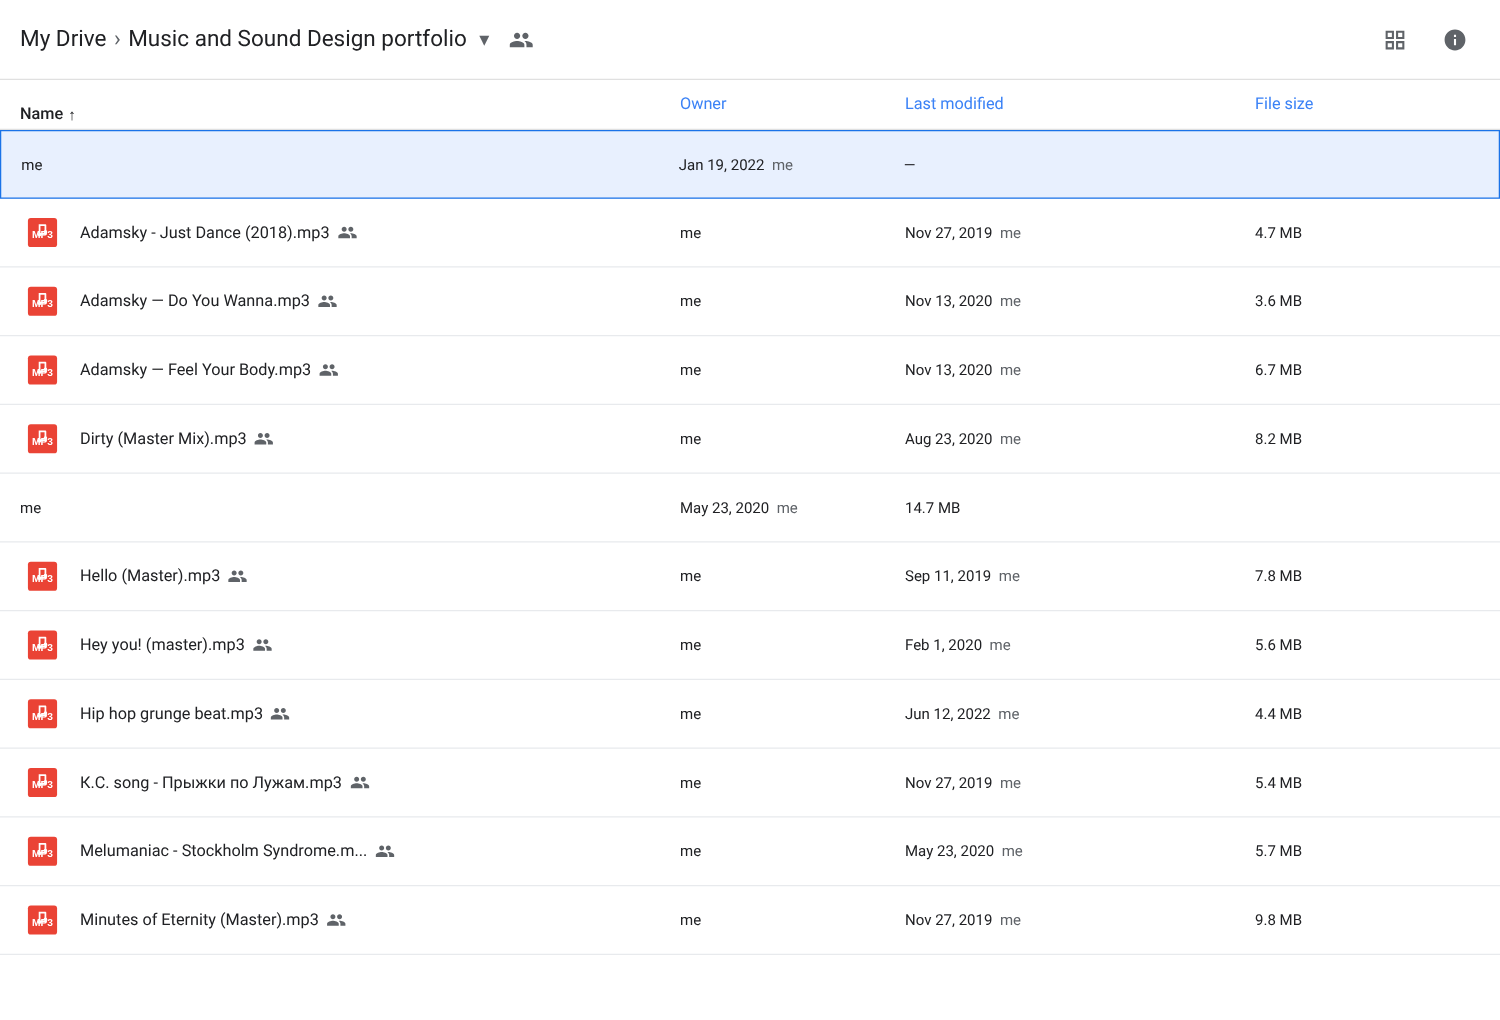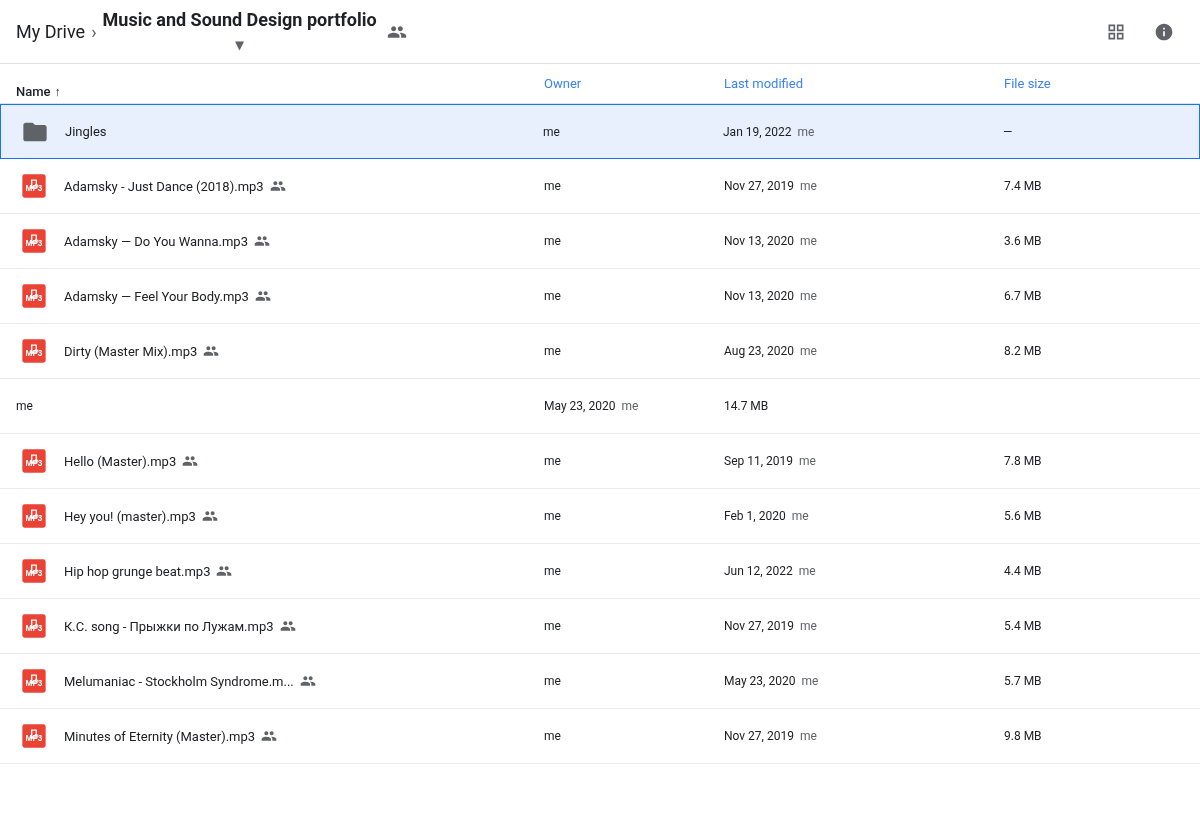--- a/index.html
+++ b/index.html
@@ -31,22 +31,21 @@
       color: #5f6368;
       font-size: 18px;
       margin: 0 2px;
     }
     .breadcrumb-current {
       display: flex;
       align-items: center;
       gap: 4px;
       font-size: 18px;
       color: #202124;
-      font-weight: 700;
-      flex-direction: column;
+      font-weight: 400;
     }
     .breadcrumb-dropdown-icon {
       width: 20px;
       height: 20px;
       display: flex;
       align-items: center;
       justify-content: center;
       cursor: pointer;
       color: #5f6368;
       font-size: 16px;
@@ -249,31 +248,20 @@
       <span>Name</span>
       <span class="sort-icon">↑</span>
     </div>
     <div class="col-owner">Owner</div>
     <div class="col-modified">Last modified</div>
     <div class="col-size">File size</div>
   </div>
 
   <div id="file-rows-container">
       <div class="file-row selected">
-    <div class="file-name-cell">
-      <div class="file-icon file-icon-folder">
-            <svg width="28" height="28" viewBox="0 0 24 24" fill="#5f6368">
-    <path d="M10 4H4c-1.1 0-1.99.9-1.99 2L2 18c0 1.1.9 2 2 2h16c1.1 0 2-.9 2-2V8c0-1.1-.9-2-2-2h-8l-2-2z"></path>
-  </svg>
-          </div>
-      <span class="file-name-text">
-        Jingles
-        
-      </span>
-    </div>
     <div class="cell-owner">me</div>
     <div class="cell-modified">
       <span>Jan 19, 2022</span>
       <span class="modified-me">me</span>
     </div>
     <div class="cell-size">—</div>
   </div>
       <div class="file-row">
     <div class="file-name-cell">
       <div class="file-icon mp3-icon-bg">
@@ -292,21 +280,21 @@
     <path d="M16 11c1.66 0 2.99-1.34 2.99-3S17.66 5 16 5c-1.66 0-3 1.34-3 3s1.34 3 3 3zm-8 0c1.66 0 2.99-1.34 2.99-3S9.66 5 8 5C6.34 5 5 6.34 5 8s1.34 3 3 3zm0 2c-2.33 0-7 1.17-7 3.5V19h14v-2.5c0-2.33-4.67-3.5-7-3.5zm8 0c-.29 0-.62.02-.97.05 1.16.84 1.97 1.97 1.97 3.45V19h6v-2.5c0-2.33-4.67-3.5-7-3.5z"></path>
   </svg>
             </span>
       </span>
     </div>
     <div class="cell-owner">me</div>
     <div class="cell-modified">
       <span>Nov 27, 2019</span>
       <span class="modified-me">me</span>
     </div>
-    <div class="cell-size">7.4 MB</div>
+    <div class="cell-size">4.7 MB</div>
   </div>
       <div class="file-row">
     <div class="file-name-cell">
       <div class="file-icon mp3-icon-bg">
             <svg width="30" height="30" viewBox="0 0 24 24">
     <rect x="2" y="2" width="20" height="20" rx="2" fill="#ea4335"></rect>
     <text x="12" y="16" text-anchor="middle" fill="white" font-size="7" font-family="Arial" font-weight="bold">MP3</text>
     <path d="M14 7v4.5M14 7h-4v6h4" stroke="white" stroke-width="1.2" fill="none" stroke-linecap="round"></path>
     <circle cx="10" cy="13.5" r="1.2" fill="white"></circle>
     <circle cx="14" cy="11.5" r="1.2" fill="white"></circle>

